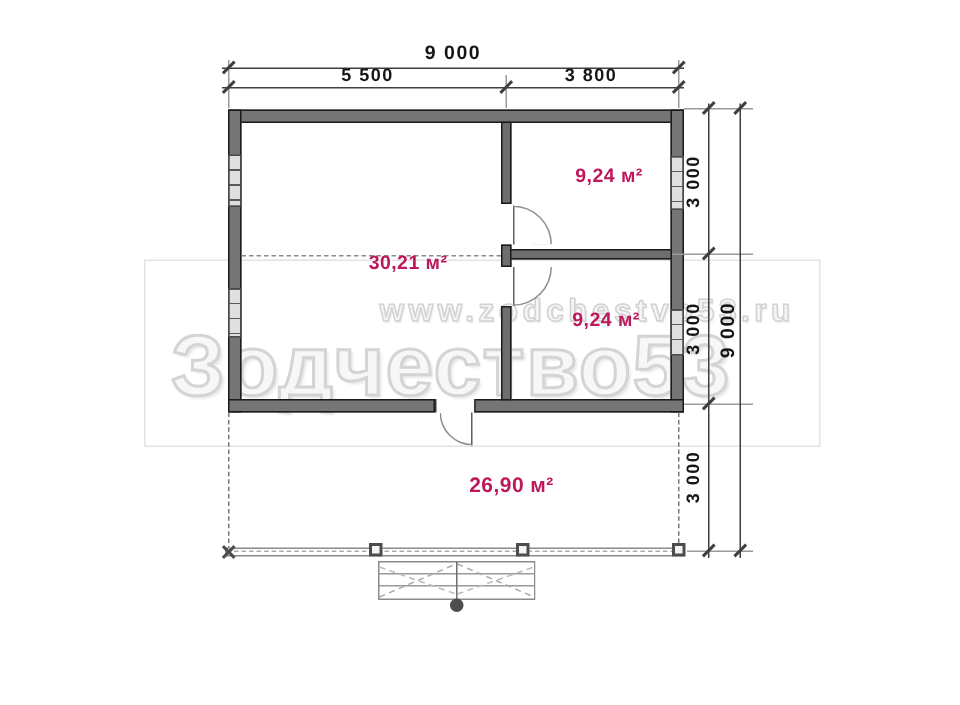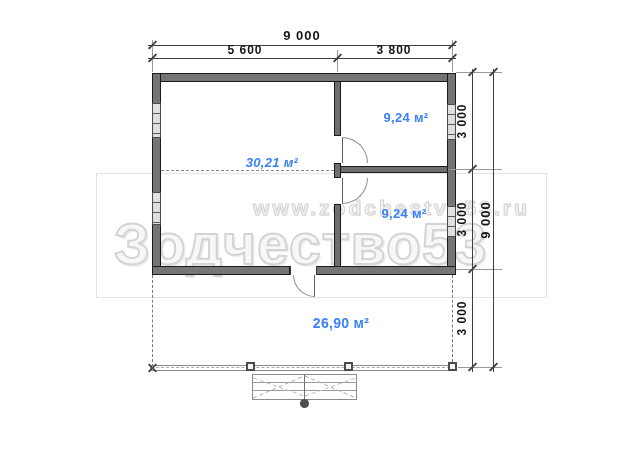--- a/index.html
+++ b/index.html
@@ -27,21 +27,21 @@
   .extline{position:absolute;background:#9a9a9a;}
   .tick{position:absolute;width:11px;height:2px;background:#3f3f3f;transform:rotate(-45deg);}
   .dash-v{position:absolute;width:0;border-left:1px dashed #787878;}
   .dash-h{position:absolute;height:0;border-top:1px dashed #8a8a8a;}
 
   
   .dimtext{position:absolute;font-weight:bold;font-size:12px;color:#161616;
            transform:translate(-50%,-50%);white-space:nowrap;letter-spacing:1px;}
   .dimtext.big{font-size:13px;}
   .dimtext.rot{transform:translate(-50%,-50%) rotate(-90deg);}
-  .roomlabel{position:absolute;font-weight:bold;font-size:13px;color:#3b82f6;
+  .roomlabel{position:absolute;font-weight:bold;font-size:13px;color:#be185d;
              transform:translate(-50%,-50%);white-space:nowrap;letter-spacing:.3px;}
   .roomlabel.big{font-size:14px;}
 
   
   .railing{position:absolute;background:#fff;border:1px solid #8a8a8a;box-sizing:border-box;}
   .railing .mid{position:absolute;left:0;right:0;top:1px;border-top:1px dashed #ababab;}
   .post{position:absolute;width:9px;height:9px;background:#f4f4f4;border:2px solid #4c4c4c;box-sizing:border-box;}
   .xmark{position:absolute;width:11px;height:2px;background:#4c4c4c;}
 
   
@@ -106,39 +106,39 @@
     <line x1="0.5" y1="10.5" x2="104.5" y2="10.5" stroke="#9a9a9a"></line>
     <line x1="0.5" y1="18.5" x2="104.5" y2="18.5" stroke="#9a9a9a"></line>
     <line x1="1" y1="26" x2="52" y2="4" stroke="#ababab" stroke-dasharray="4 3"></line>
     <line x1="53" y1="4" x2="104" y2="26" stroke="#ababab" stroke-dasharray="4 3"></line>
     <line x1="1" y1="6" x2="52" y2="24" stroke="#bcbcbc" stroke-dasharray="4 3"></line>
     <line x1="53" y1="24" x2="104" y2="6" stroke="#bcbcbc" stroke-dasharray="4 3"></line>
     <line x1="52.5" y1="2.5" x2="52.5" y2="31" stroke="#6f6f6f"></line>
     <circle cx="52.5" cy="31.5" r="4.5" fill="#4e4e4e"></circle>
   </svg>
 
-  <div class="roomlabel" style="left:272px;top:162px;font-style:italic;">30,21 м²</div>
+  <div class="roomlabel" style="left:272px;top:175px;">30,21 м²</div>
   <div class="roomlabel" style="left:406px;top:117px;">9,24 м²</div>
   <div class="roomlabel" style="left:404px;top:213px;">9,24 м²</div>
   <div class="roomlabel big" style="left:341px;top:323px;">26,90 м²</div>
 
   <div class="extline" style="left:152px;top:40px;width:1px;height:32px;"></div>
   <div class="extline" style="left:337px;top:50px;width:1px;height:22px;"></div>
   <div class="extline" style="left:452px;top:40px;width:1px;height:32px;"></div>
 
   <div class="dimline" style="left:148px;top:45px;width:308px;height:1px;"></div>
   <div class="tick" style="left:147px;top:44px;"></div>
   <div class="tick" style="left:447px;top:44px;"></div>
   <div class="dimtext big" style="left:302px;top:35px;">9 000</div>
 
   <div class="dimline" style="left:148px;top:58px;width:308px;height:1px;"></div>
   <div class="tick" style="left:147px;top:57px;"></div>
   <div class="tick" style="left:332px;top:57px;"></div>
   <div class="tick" style="left:447px;top:57px;"></div>
-  <div class="dimtext" style="left:245px;top:50px;">5 600</div>
+  <div class="dimtext" style="left:245px;top:50px;">5 500</div>
   <div class="dimtext" style="left:394px;top:50px;">3 800</div>
 
   <div class="extline" style="left:456px;top:72px;width:46px;height:1px;"></div>
   <div class="extline" style="left:448px;top:169px;width:54px;height:1px;"></div>
   <div class="extline" style="left:456px;top:269px;width:46px;height:1px;"></div>
   <div class="extline" style="left:458px;top:367px;width:44px;height:1px;"></div>
 
   <div class="dimline" style="left:472px;top:69px;width:1px;height:303px;"></div>
   <div class="tick" style="left:467px;top:71px;"></div>
   <div class="tick" style="left:467px;top:168px;"></div>

